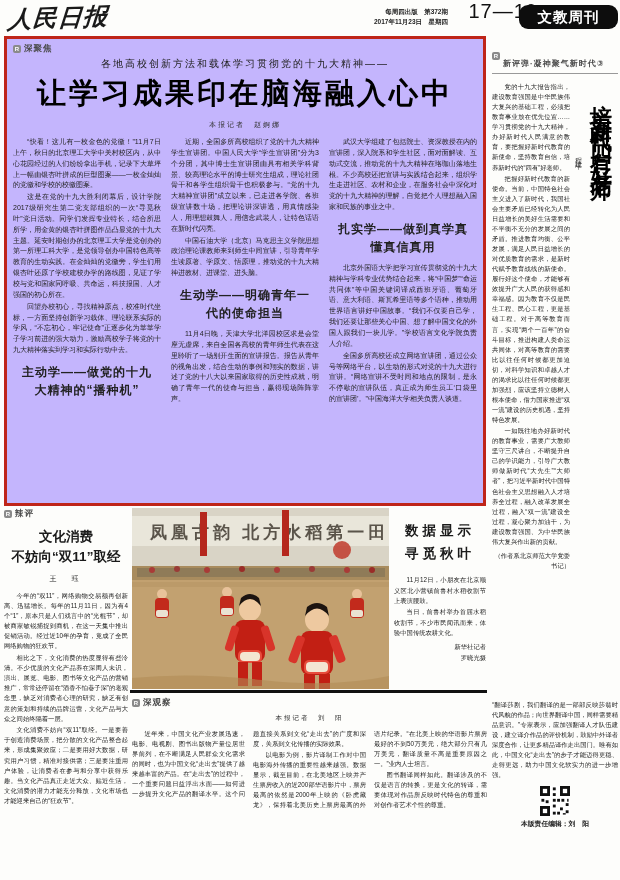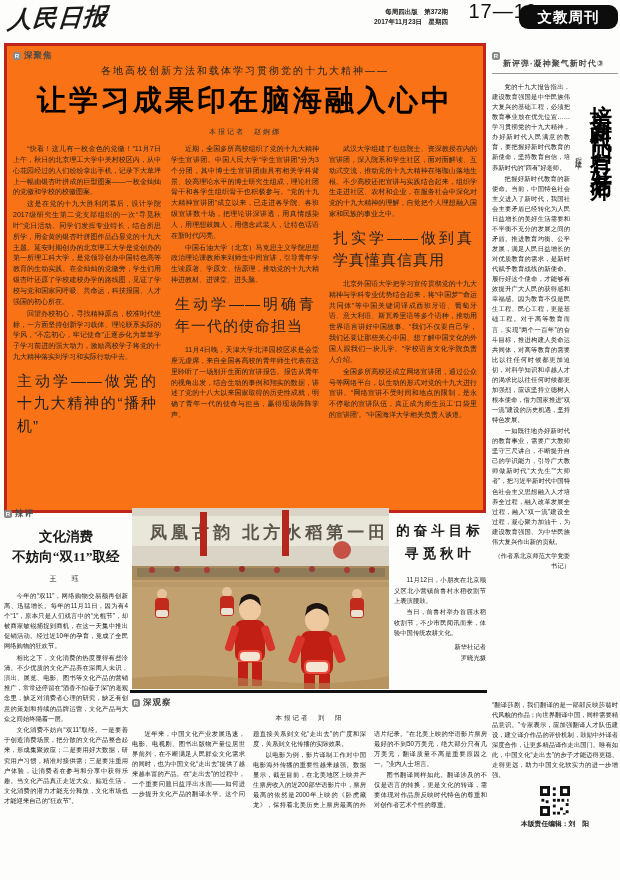--- a/index.html
+++ b/index.html
@@ -13,41 +13,41 @@
   .pubinfo { position:absolute; right:172px; top:7px; text-align:right; font-size:6.5px; font-weight:bold; line-height:1.6; color:#222; }
   .pagenums { position:absolute; right:82px; top:0px; font-size:20px; letter-spacing:1px; color:#111; font-family:"Liberation Sans",sans-serif; }
   .badge { position:absolute; right:2px; top:5px; width:99px; height:24px; background:#0d0d0d; color:#fff; border-radius:9px; display:flex; align-items:center; justify-content:center; font-size:14.5px; font-weight:bold; letter-spacing:1px; }
 
   
   .kicker { display:flex; align-items:center; gap:3px; }
   .kicker .icon { width:8px; height:8px; background:#8a8a8a; color:#fff; border-radius:2px; font-size:6px; font-weight:bold; display:inline-flex; align-items:center; justify-content:center; }
   .kicker .ktext { font-size:8.5px; font-weight:bold; color:#4a4a4a; letter-spacing:1px; }
 
   
-  .mainbox { position:absolute; left:4px; top:36px; width:482px; height:470px; border:3px solid #bf2519; background:#f97316; padding:4px 6px; overflow:hidden;margin-top:7px; }
+  .mainbox { position:absolute; left:4px; top:36px; width:482px; height:470px; border:3px solid #bf2519; background:#c4b5fd; padding:4px 6px; overflow:hidden; }
   .overline { text-align:center; font-size:10px; letter-spacing:2px; color:#222; margin-top:2px; }
   .headline { text-align:center; font-size:29px; font-weight:900; letter-spacing:3px; margin-top:3px; color:#000; }
   .byline { text-align:center; font-size:7px; color:#333; margin-top:6px; letter-spacing:2px; }
   .mainbody { margin-top:7px; height:352px; column-count:3; column-gap:10px; font-size:7px; line-height:1.55; text-align:justify; color:#222; overflow:hidden; }
   .blk.p { text-indent:2em; margin-bottom:1px; }
-  .blk.h { font-weight:normal; font-size:15px; text-indent:0; margin:7px 4px; letter-spacing:1px; line-height:1.5; }
+  .blk.h { font-weight:bold; font-size:12px; text-align:center; text-indent:0; margin:7px 4px; letter-spacing:1px; line-height:1.5; }
 
   
   .sidebar { position:absolute; left:492px; top:42px; width:126px; height:645px; overflow:hidden; }
   .sidebar .shead { display:flex; align-items:center; gap:3px; border-bottom:1px solid #999; padding-bottom:4px; }
   .sidebar .shead .ktext { font-size:8px;margin-top:16px; }
   .sb-row { display:flex; flex-direction:row; margin-top:8px; }
   .sb-body { width:78px; font-size:6.3px; line-height:1.6; text-align:justify; color:#222; overflow:hidden; height:600px; }
   .sb-author { writing-mode:vertical-rl; font-size:7px; color:#333; letter-spacing:3px; padding-top:70px; width:13px; }
   .sb-title { writing-mode:vertical-rl; font-size:22px; font-weight:900; letter-spacing:7px; font-family:"Liberation Serif","DejaVu Serif",serif; color:#000; width:33px; padding-top:4px; }
   .sb-note { text-align:right; font-size:6.3px; margin-top:4px; }
 
   
   .comment { position:absolute; left:4px; top:508px; width:124px; height:370px; overflow:hidden; }
-  .comment .ctitle { text-align:center; font-weight:900; font-size:13.5px; line-height:1.5; margin-top:7px; font-family:Liberation Serif, serif; }
+  .comment .ctitle { text-align:center; font-weight:900; font-size:13.5px; line-height:1.5; margin-top:7px; font-family:Liberation Sans, sans-serif; }
   .comment .cauthor { text-align:center; font-size:7px; margin:6px 0 7px; letter-spacing:4px; }
   .comment .cbody { font-size:6.3px; line-height:1.62; text-align:justify; color:#222; }
 
   
   .photo { position:absolute; left:132px; top:508px; width:257px; height:181px; overflow:hidden; background:#cbb58e; }
   .photo svg { display:block; }
 
   
   .capblock { position:absolute; left:394px; top:512px; width:92px; height:176px; overflow:hidden; }
   .cap-title { text-align:center; font-weight:900; font-size:13.5px; letter-spacing:4px; line-height:1.7; font-family:"Liberation Serif","DejaVu Serif",serif; margin-top:8px; }
@@ -207,21 +207,21 @@
         <rect x="172" y="166" width="11" height="15" fill="#c21f14"></rect>
         <rect x="187" y="166" width="11" height="15" fill="#c21f14"></rect>
       </g>
 
       <path d="M0 170 q60 -6 130 2 t127 -4 l0 13 l-257 0 z" fill="#b08c55" opacity="0.6"></path>
     </svg>
   </div>
 
   <div class="capblock" data-interactable="false">
     <div class="cap-title" data-interactable="false">
-      <div>的奋斗目标</div>
+      <div>数据显示</div>
       <div>寻觅秋叶</div>
     </div>
     <div class="cap-text" data-interactable="false">
       <div class="indent">11月12日，小朋友在北京顺义区北小营镇前鲁村水稻收割节上表演腰鼓。</div>
       <div class="indent">当日，前鲁村举办首届水稻收割节，不少市民闻讯而来，体验中国传统农耕文化。</div>
     </div>
     <div class="cap-credit" data-interactable="false">
       <div>新华社记者</div>
       <div>罗晓光摄</div>
     </div>

